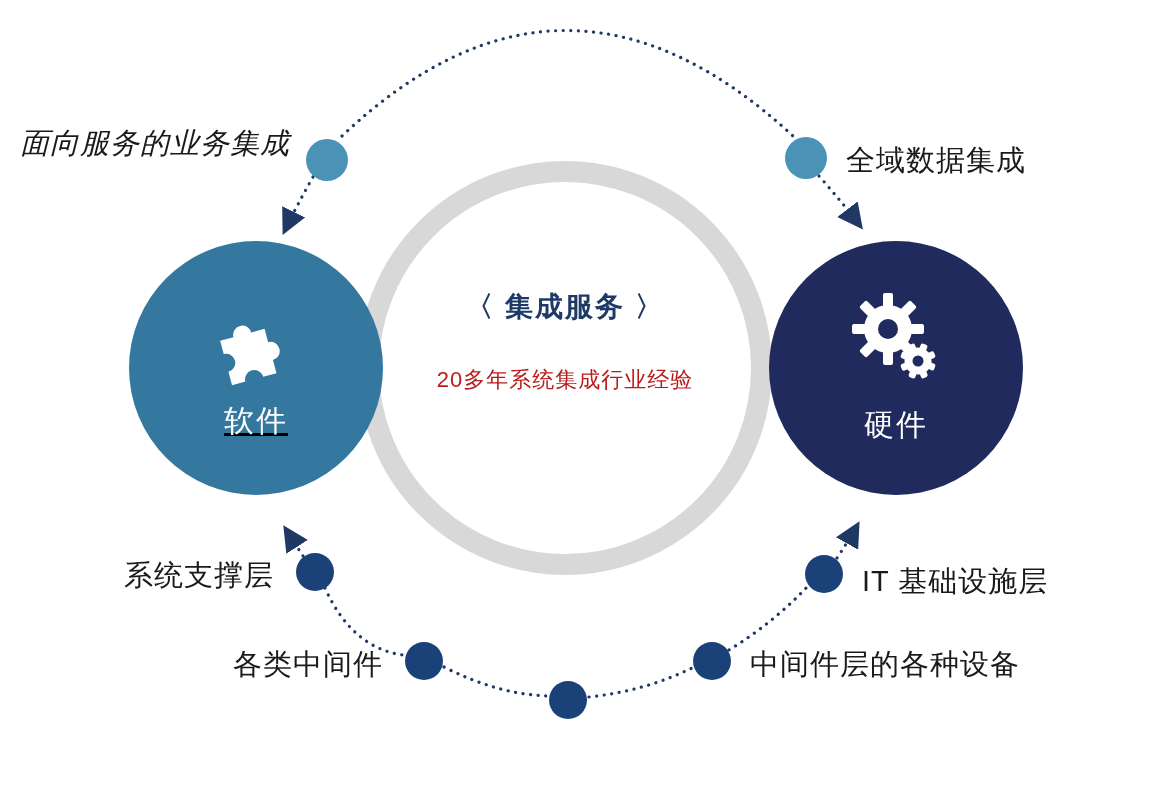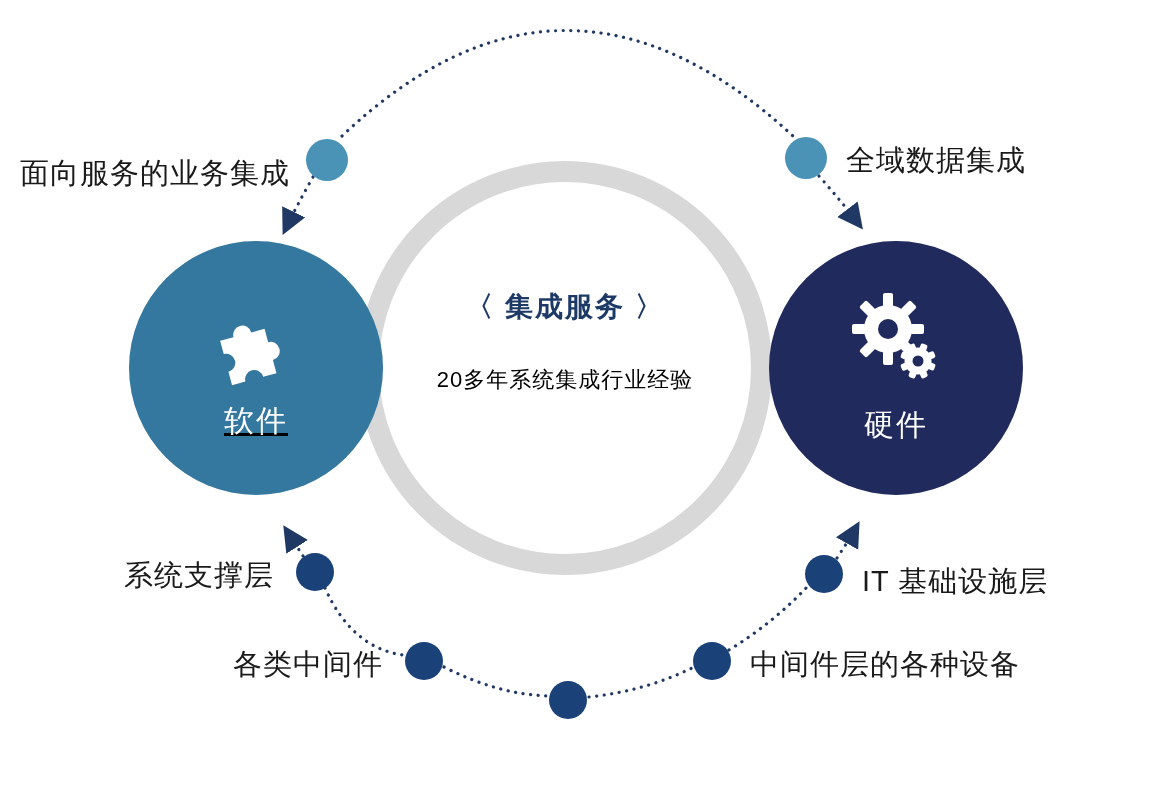--- a/index.html
+++ b/index.html
@@ -46,21 +46,21 @@
     font-size: 28px;
     font-weight: bold;
     color: #1d3a66;
     letter-spacing: 2px;
     margin-bottom: 34px;
     white-space: nowrap;
   }
   .center-sub {
     font-size: 22px;
     line-height: 39px;
-    color: #000000;
+    color: #b91c1c;
     letter-spacing: 1px;
     white-space: nowrap;
   }
 
   .big-node {
     position: absolute;
     width: 254px; height: 254px;
     border-radius: 50%;
     display: flex;
     flex-direction: column;
@@ -95,21 +95,21 @@
   
   #dot-top-left     { left: 306px; top: 139px; }
   #dot-top-right    { left: 785px; top: 137px; }
   #dot-bl-1         { left: 296px; top: 553px; }
   #dot-bl-2         { left: 405px; top: 642px; }
   #dot-bc           { left: 549px; top: 681px; }
   #dot-br-2         { left: 693px; top: 642px; }
   #dot-br-1         { left: 805px; top: 555px; }
 
   
-  #label-top-left   { left: 20px;  top: 154px; }
+  #label-top-left   { left: 20px;  top: 124px; font-style: italic; }
   #label-top-right  { left: 846px; top: 141px; }
   #label-bl-1       { left: 124px; top: 556px; }
   #label-bl-2       { left: 233px; top: 645px; }
   #label-bc         { left: 510px; top: 727px; }
   #label-br-2       { left: 750px; top: 645px; }
   #label-br-1       { left: 862px; top: 562px; }
 </style>
 </head>
 <body>
 

